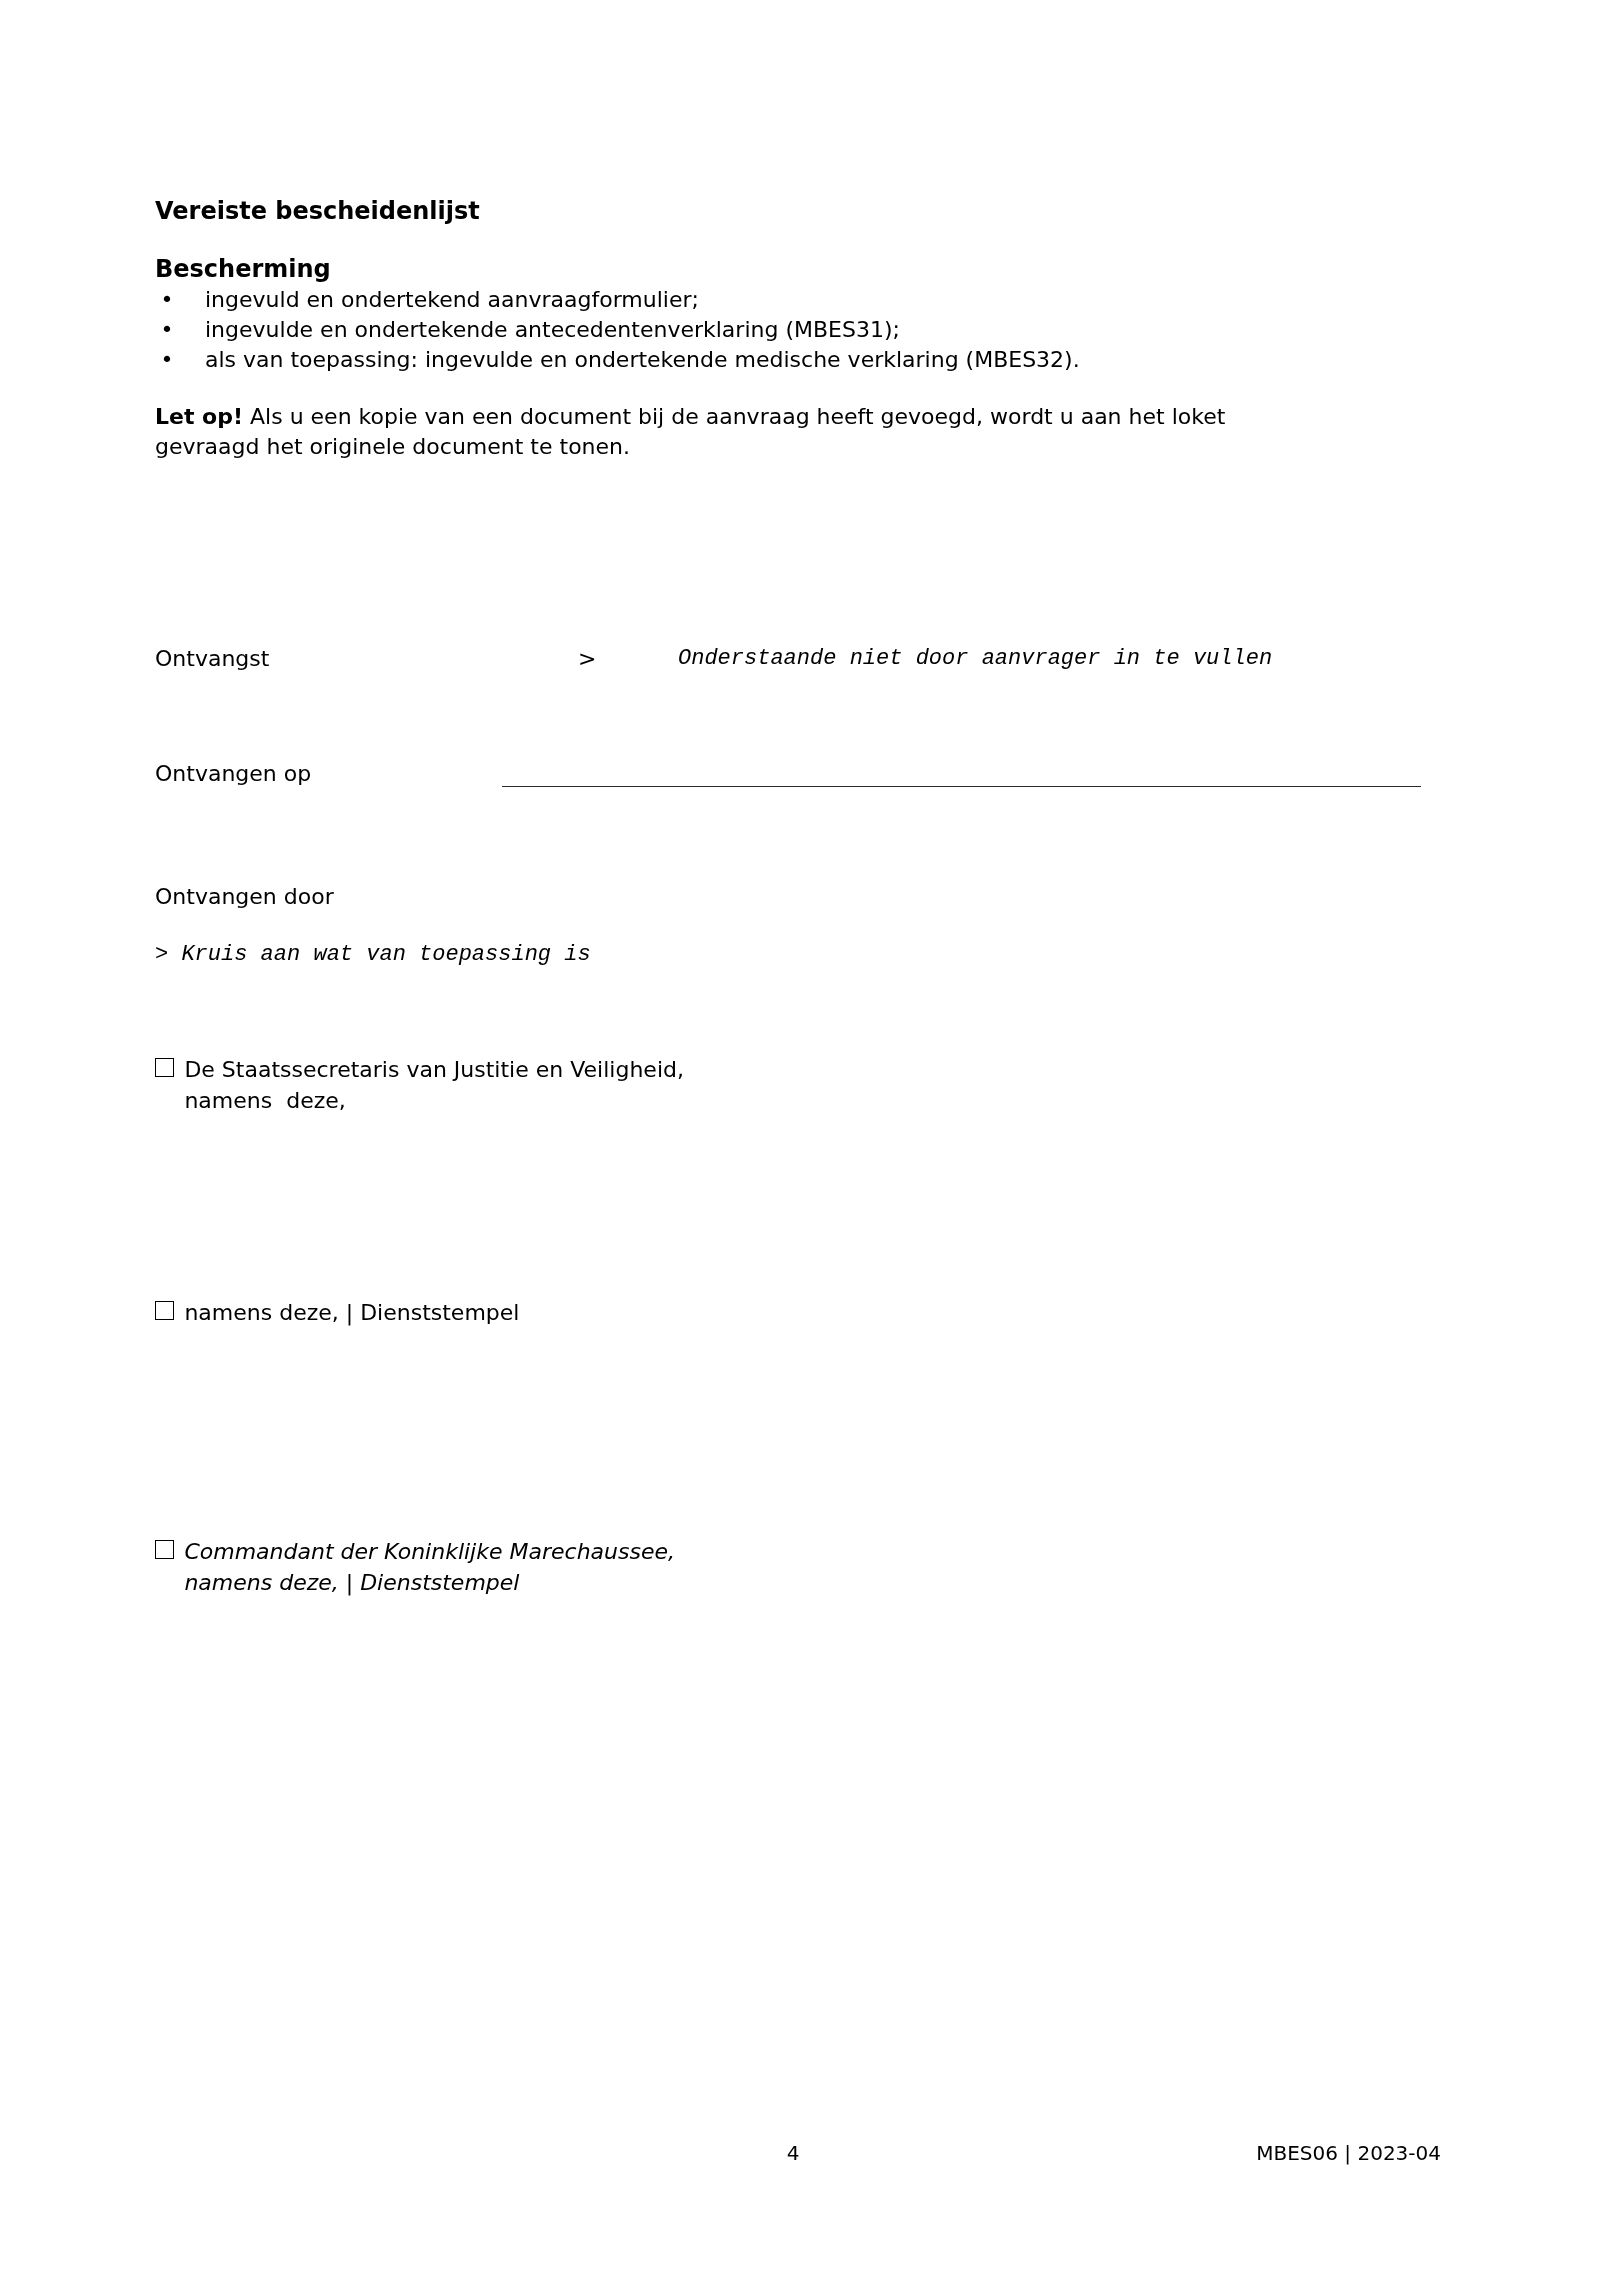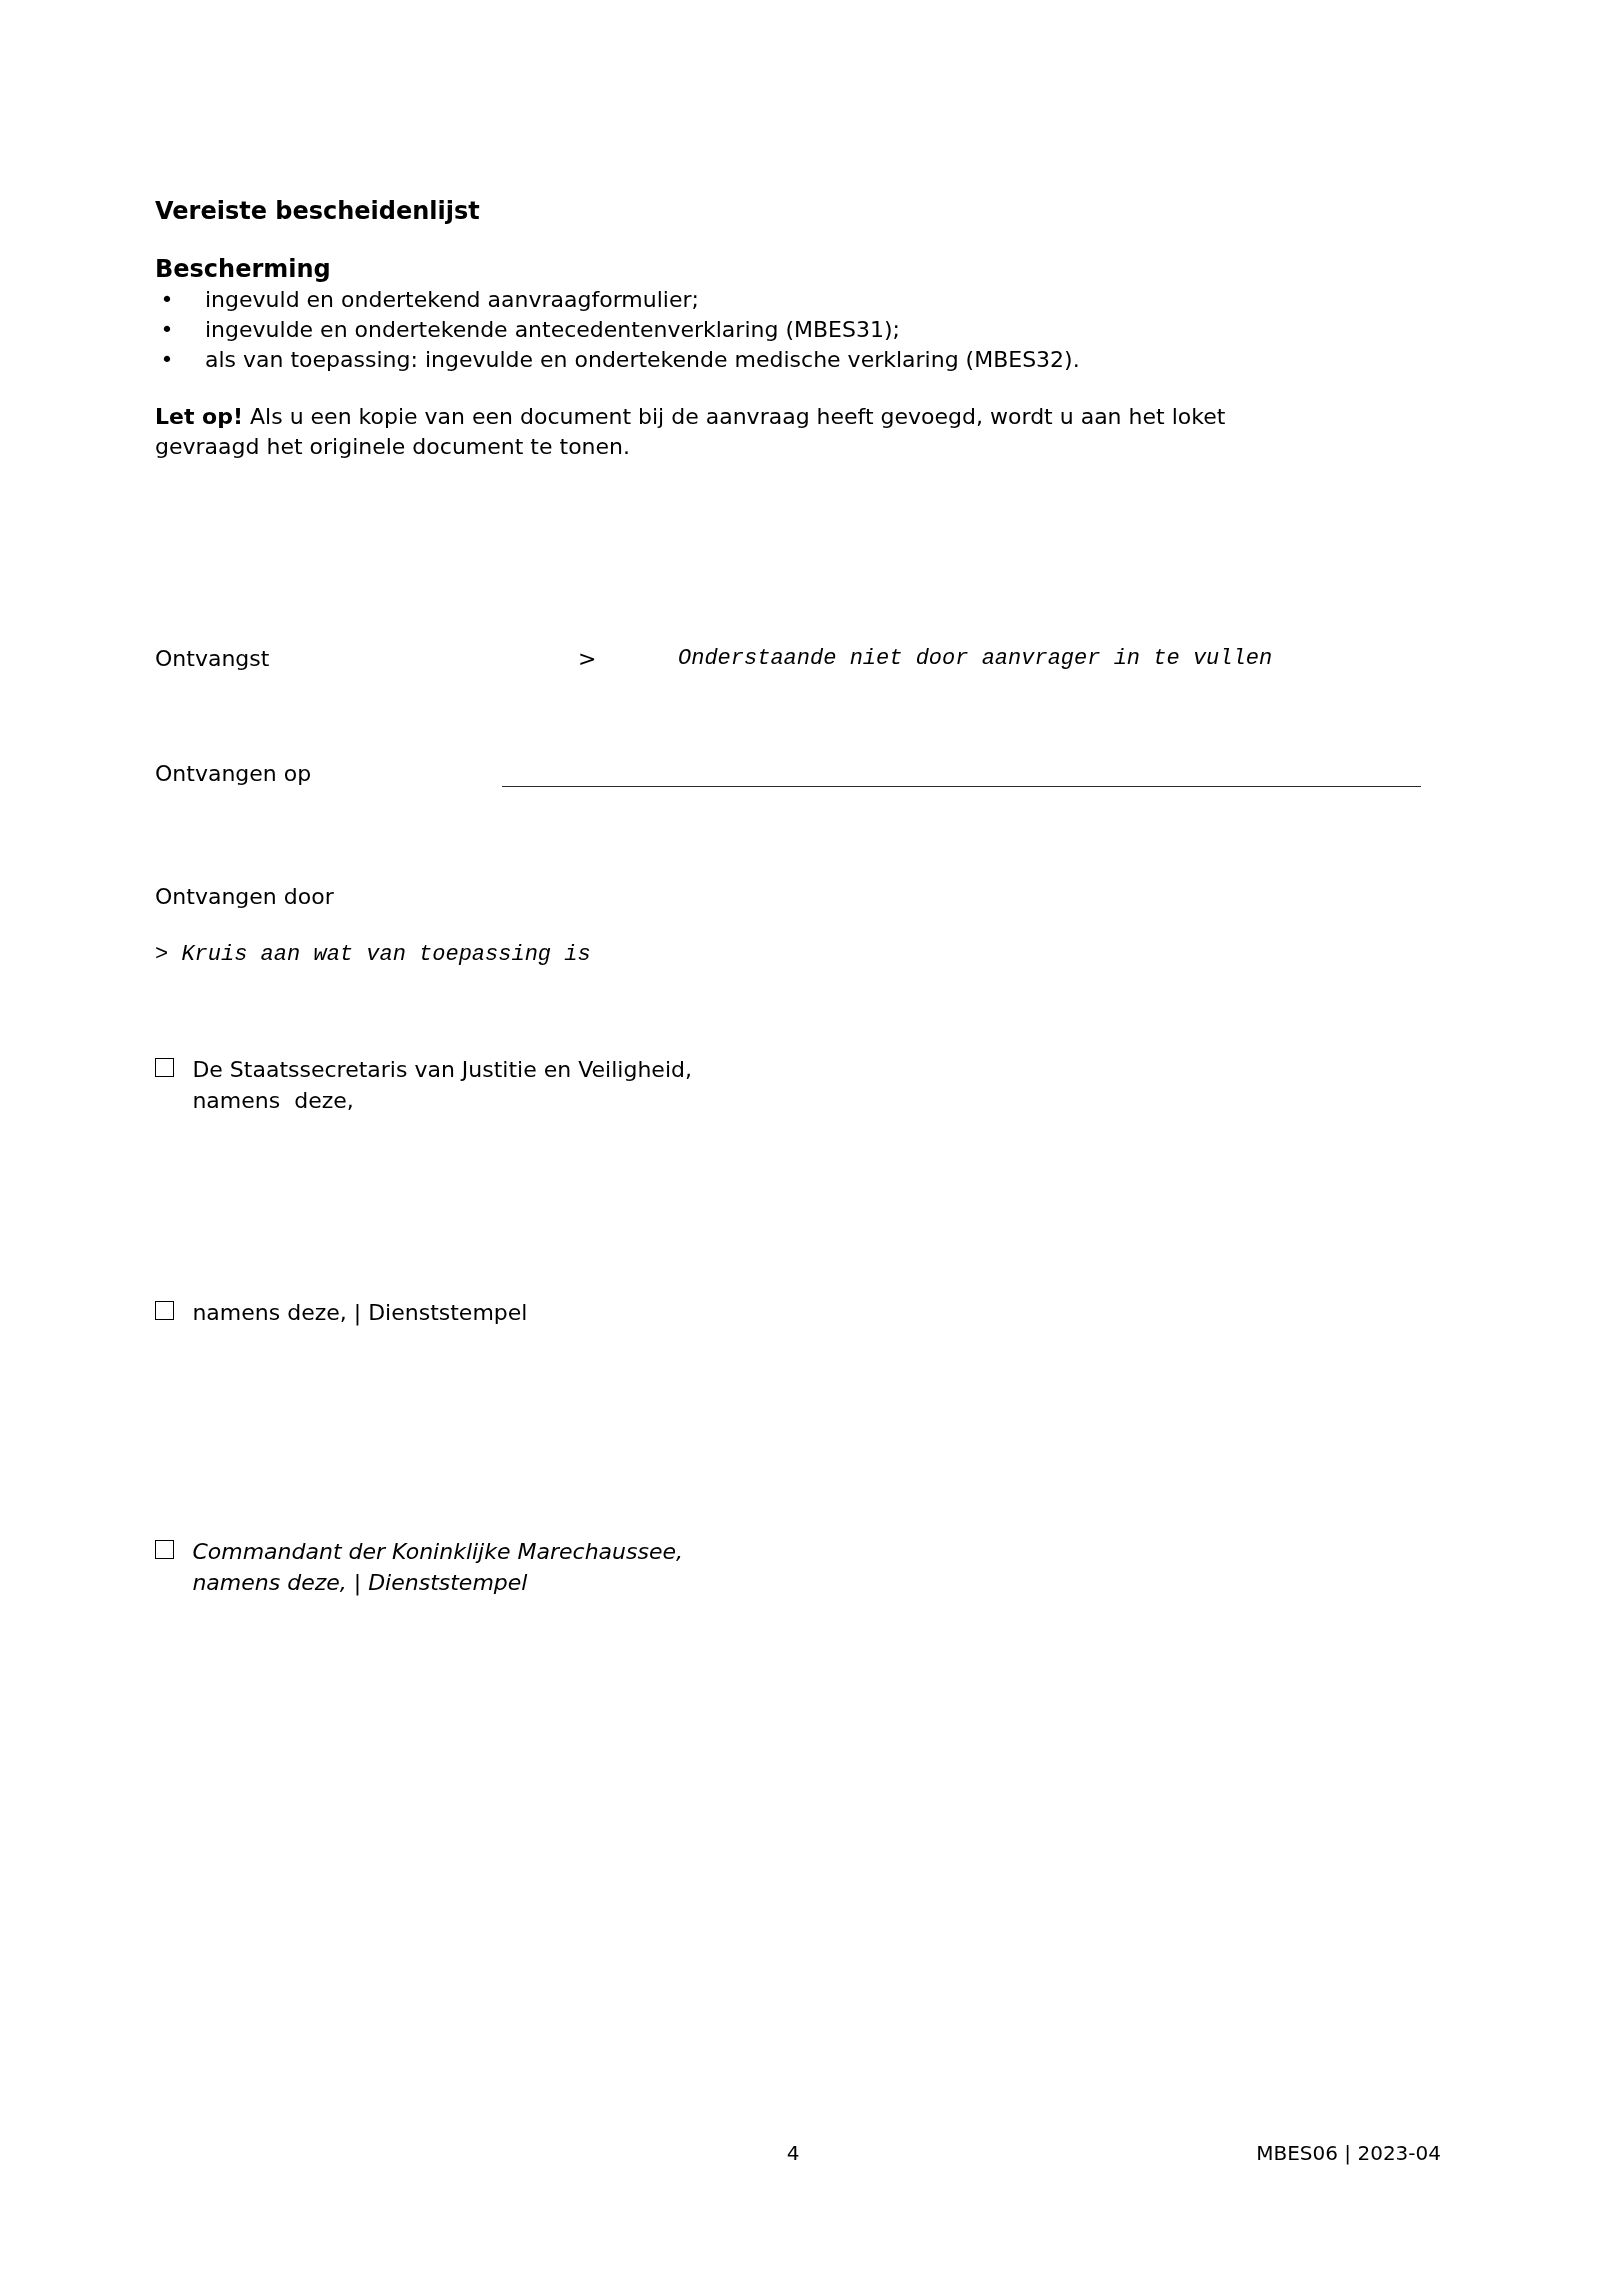--- a/index.html
+++ b/index.html
@@ -59,21 +59,21 @@
   .option-2 { top: 1297px; }
   .option-3 { top: 1536px; font-style: italic; }
   .option-inner { display: flex; }
   .checkbox-square {
     flex: 0 0 auto;
     width: 17.4px; height: 17.4px;
     border: 1.8px solid #000;
     margin-top: 3.7px;
     background: #fff;
   }
-  .option-text { margin-left: 18px; line-height: 31px; }
+  .option-text { margin-left: 10px; line-height: 31px; }
 
   .footer-page-number {
     left: 749px; top: 2141px; width: 88px;
     text-align: center; font-size: 20px; line-height: 24px;
   }
   .footer-doc-code {
     right: 198px; top: 2141px; width: 457px;
     text-align: right; font-size: 20px; line-height: 24px;
   }
 </style>

